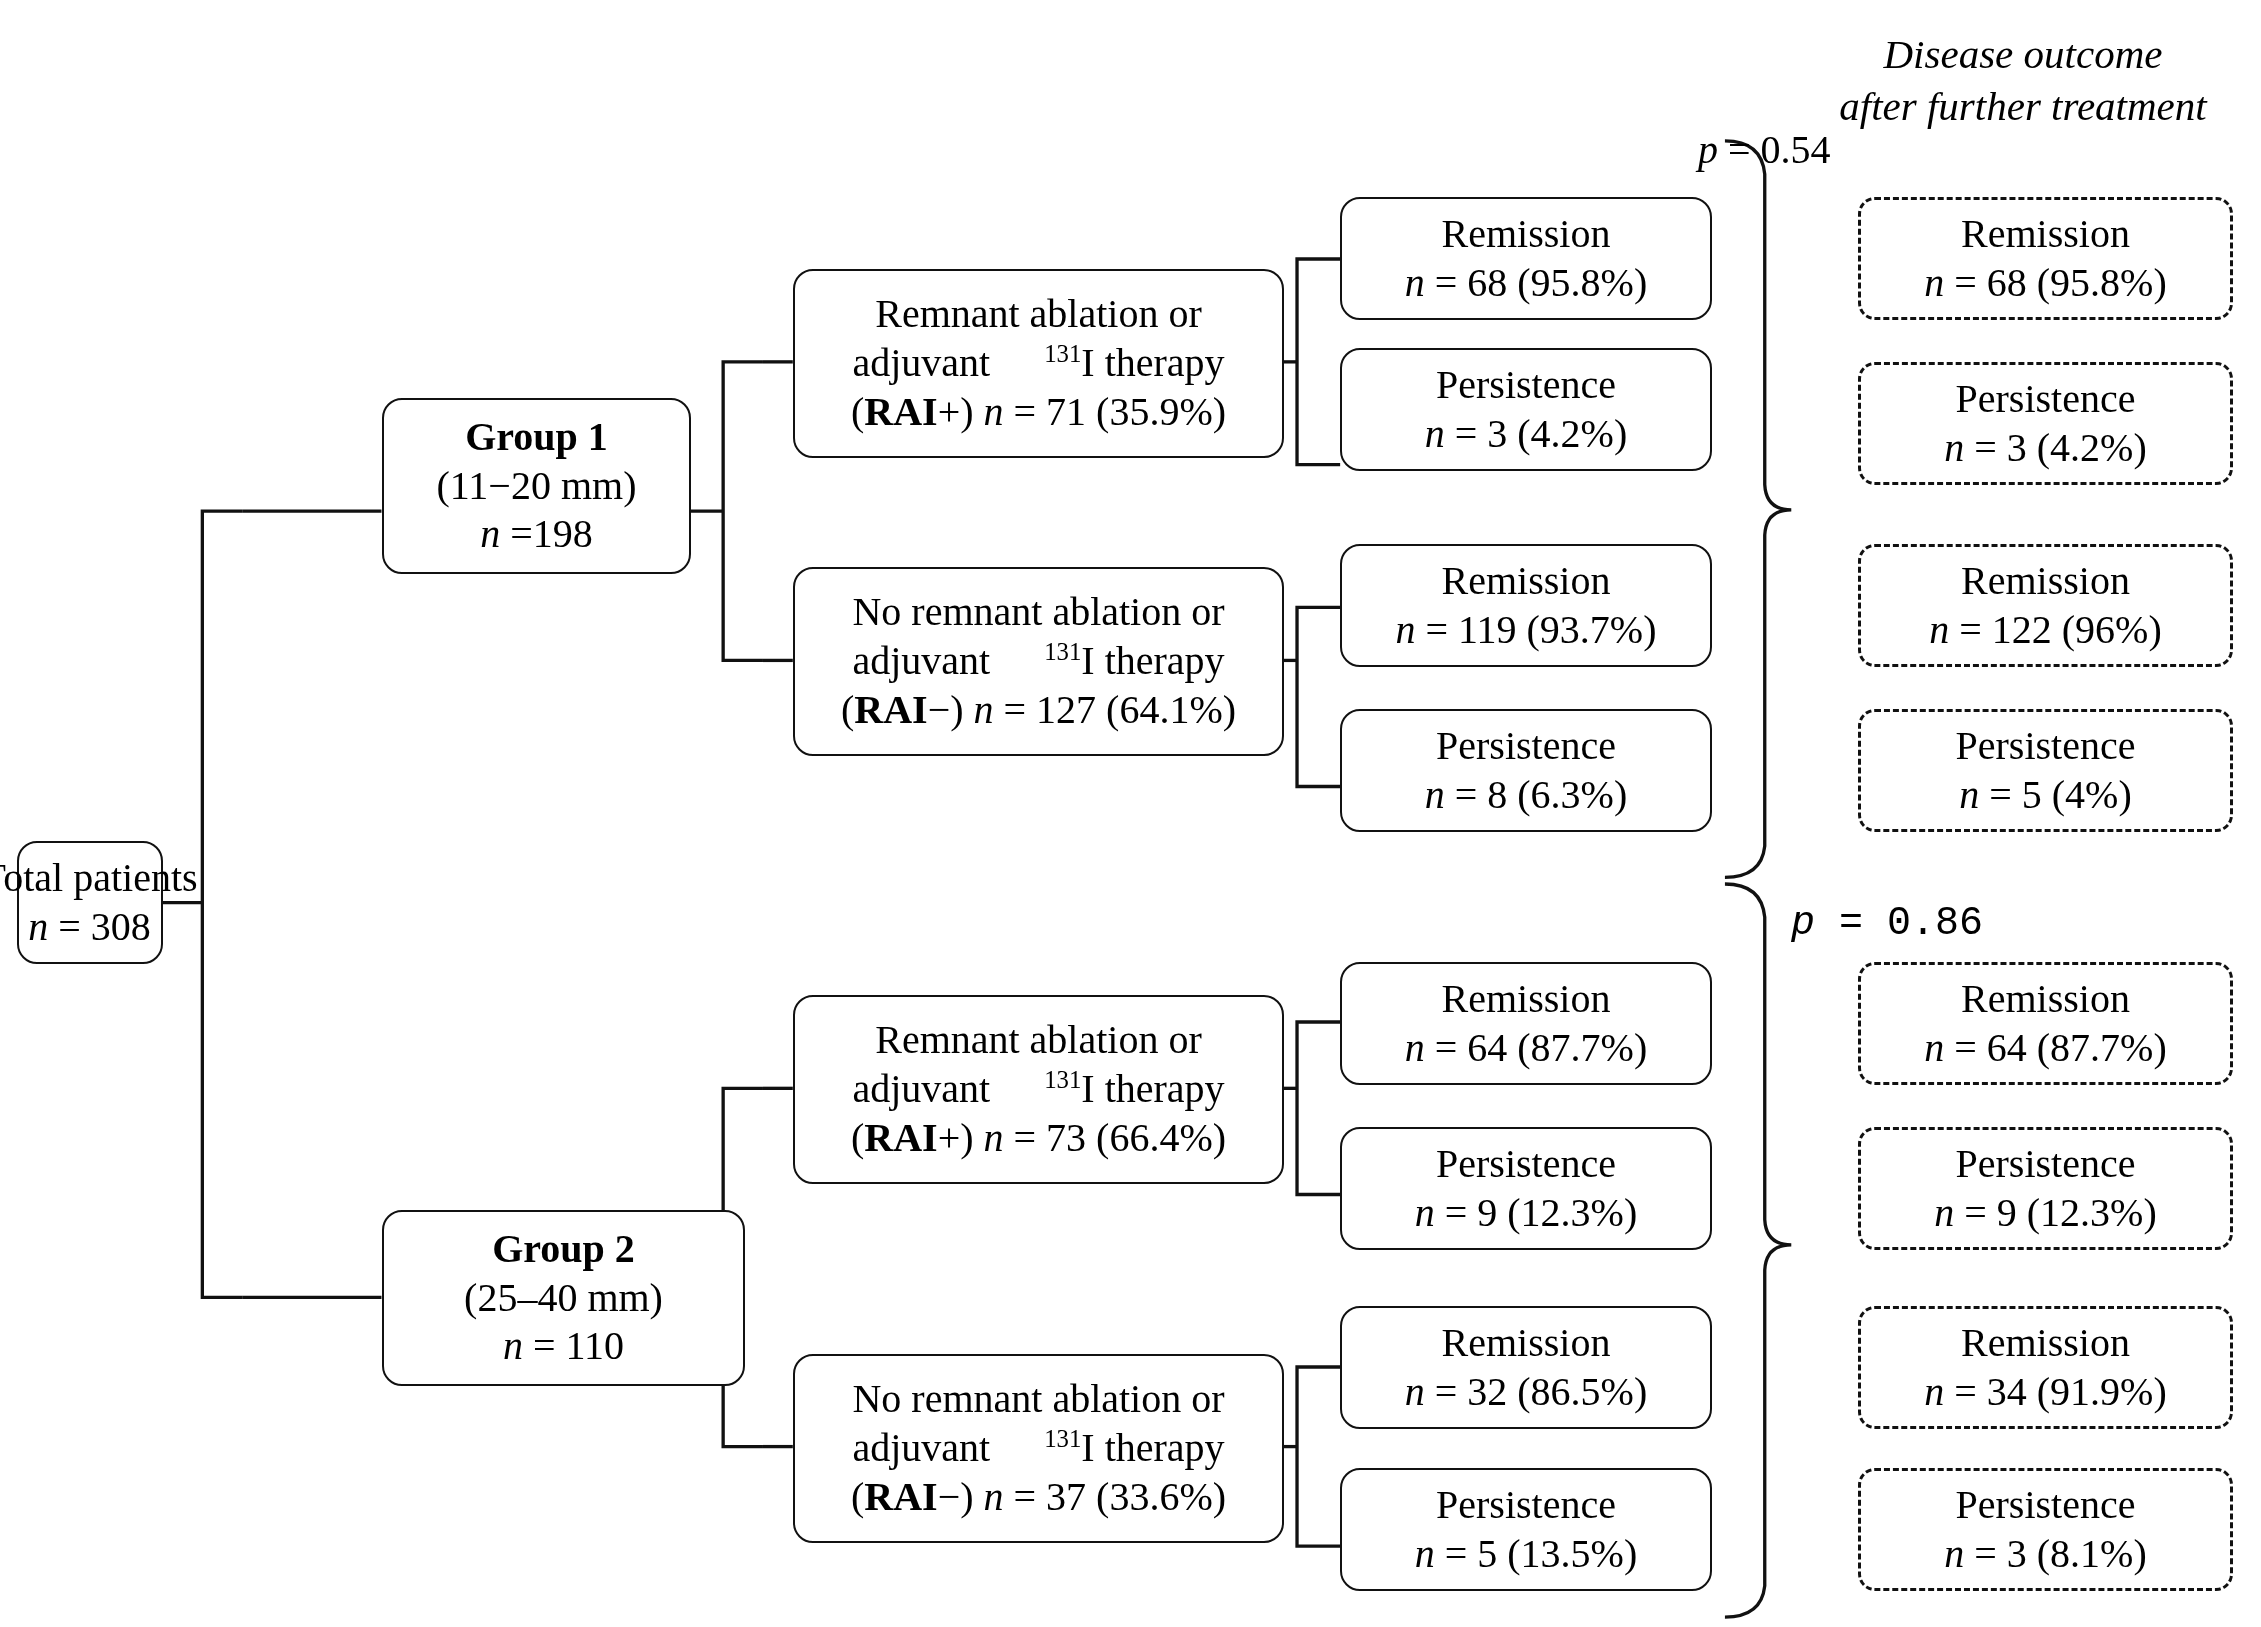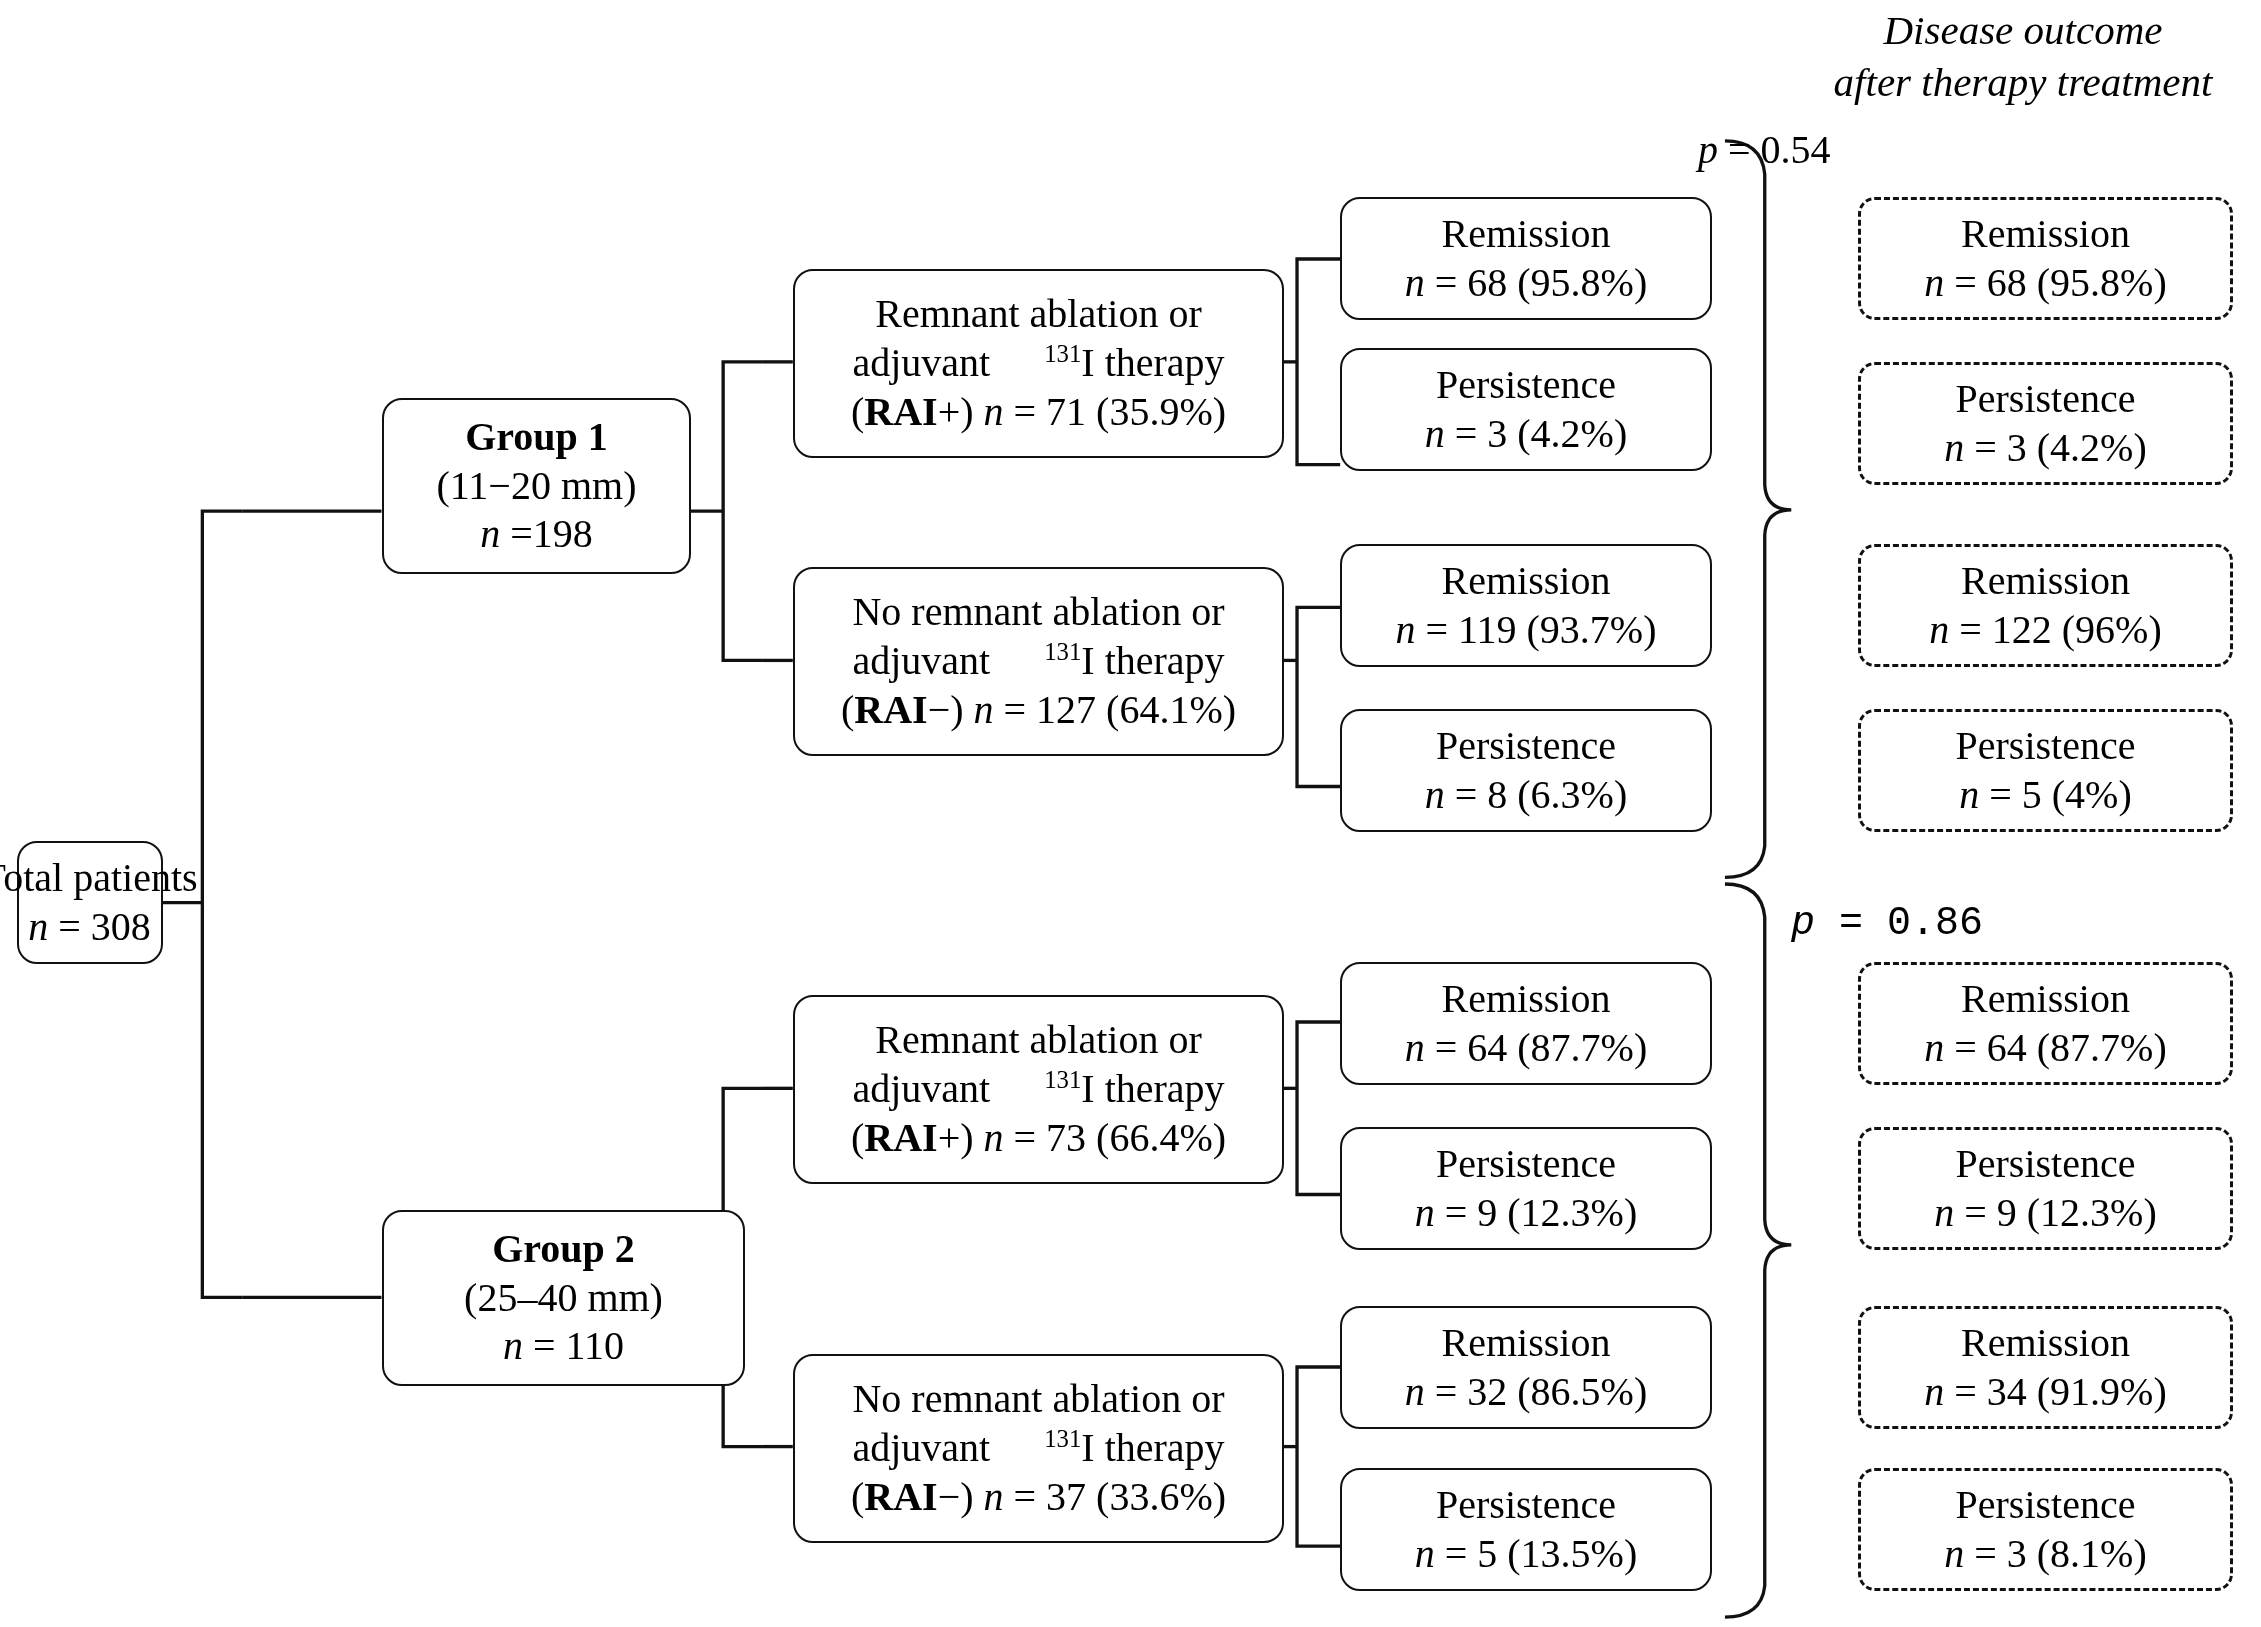--- a/index.html
+++ b/index.html
@@ -51,20 +51,21 @@
   }
 
   
   .col-header {
     position: absolute;
     text-align: center;
     font-style: italic;
     font-size: 41px;
     line-height: 1.25;
     white-space: nowrap;
+    margin-top: 24px;
   }
 
   
   .pval {
     position: absolute;
     font-size: 40px;
     white-space: nowrap;
   }
 
   
@@ -112,21 +113,21 @@
     <line x1="1935" y1="2180" x2="1955" y2="2180"></line>
     <path d="M 2020 2060 L 1955 2060 L 1955 2330 L 2020 2330"></path>
 
     <path d="M 2600 212 Q 2655 212 2660 262 L 2660 730 Q 2662 768 2700 768 Q 2662 768 2660 806 L 2660 1275 Q 2655 1322 2600 1322"></path>
 
     <path d="M 2600 1332 Q 2655 1332 2660 1382 L 2660 1838 Q 2662 1876 2700 1876 Q 2662 1876 2660 1914 L 2660 2390 Q 2655 2437 2600 2437"></path>
   </svg>
 
   <div class="col-header" style="left:1785px; top:5.3px; width:476px;">
     <div>Disease outcome</div>
-    <div>after therapy treatment</div>
+    <div>after further treatment</div>
   </div>
 
   <div class="node" style="left:16.6px; top:841px; width:146px; height:123px;">
     <div class="ln">Total patients</div>
     <div class="ln">
       <span class="ital">n</span><span> = 308</span>
     </div>
   </div>
 
   <div class="node" style="left:382px; top:398px; width:309px; height:176px;">

